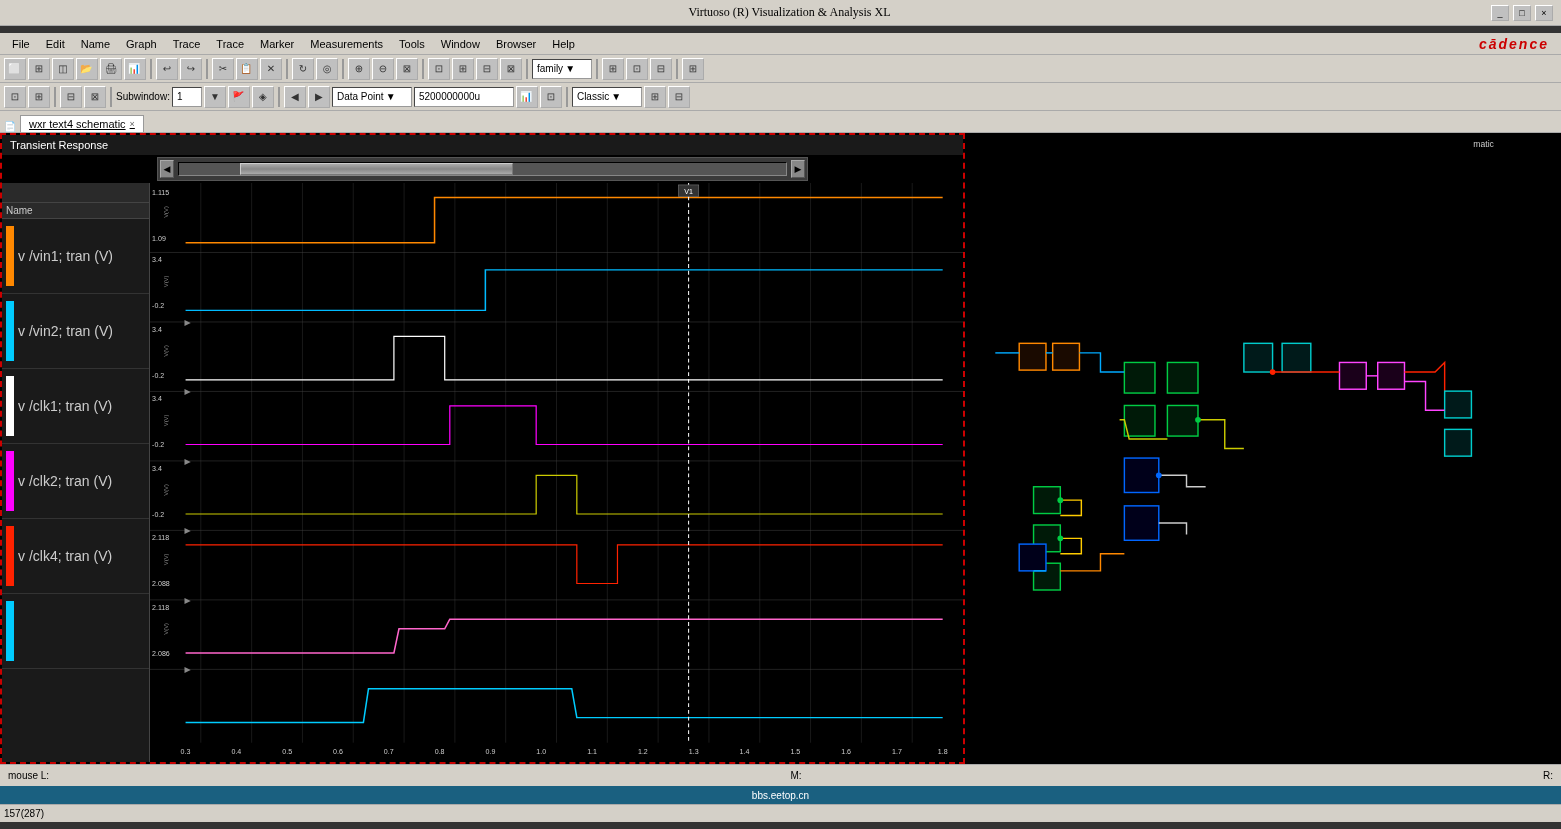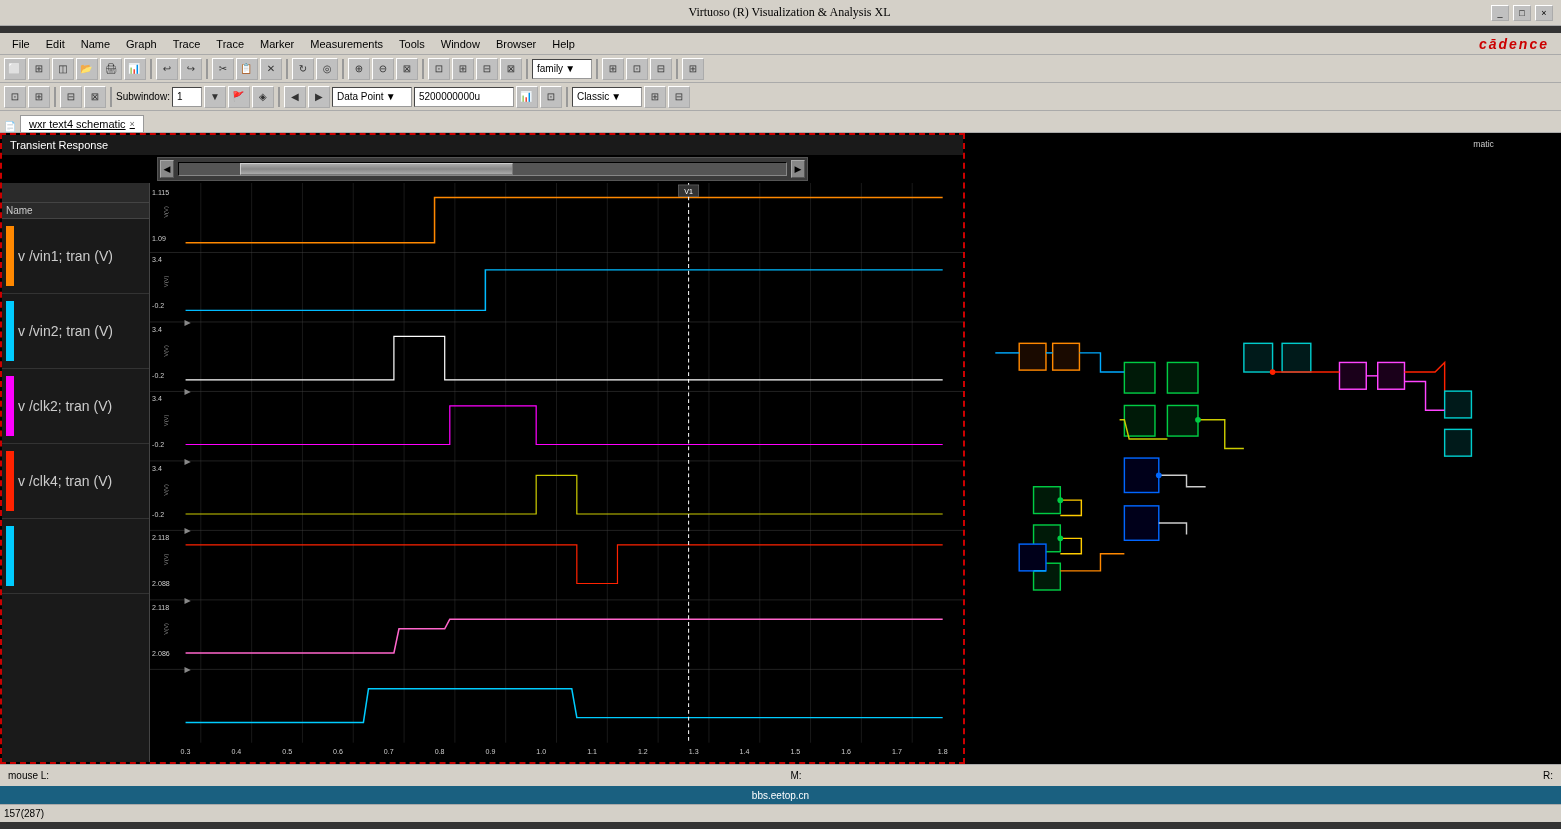--- a/index.html
+++ b/index.html
@@ -332,20 +332,24 @@
         <div class="search-box"></div>
         <div class="name-header">Name</div>
 
         <div class="trace-item" style="height:75px;">
           <div class="trace-color-bar" style="background:#ff8800;"></div>
           <span class="trace-label">v /vin1; tran (V)</span>
         </div>
         <div class="trace-item" style="height:75px;">
           <div class="trace-color-bar" style="background:#00ccff;"></div>
           <span class="trace-label">v /vin2; tran (V)</span>
+        </div>
+        <div class="trace-item" style="height:75px;">
+          <div class="trace-color-bar" style="background:#ffffff;"></div>
+          <span class="trace-label">v /clk1; tran (V)</span>
         </div>
         <div class="trace-item" style="height:75px;">
           <div class="trace-color-bar" style="background:#ff00ff;"></div>
           <span class="trace-label">v /clk2; tran (V)</span>
         </div>
         <div class="trace-item" style="height:75px;">
           <div class="trace-color-bar" style="background:#ff2200;"></div>
           <span class="trace-label">v /clk4; tran (V)</span>
         </div>
         <div class="trace-item" style="height:75px;">

